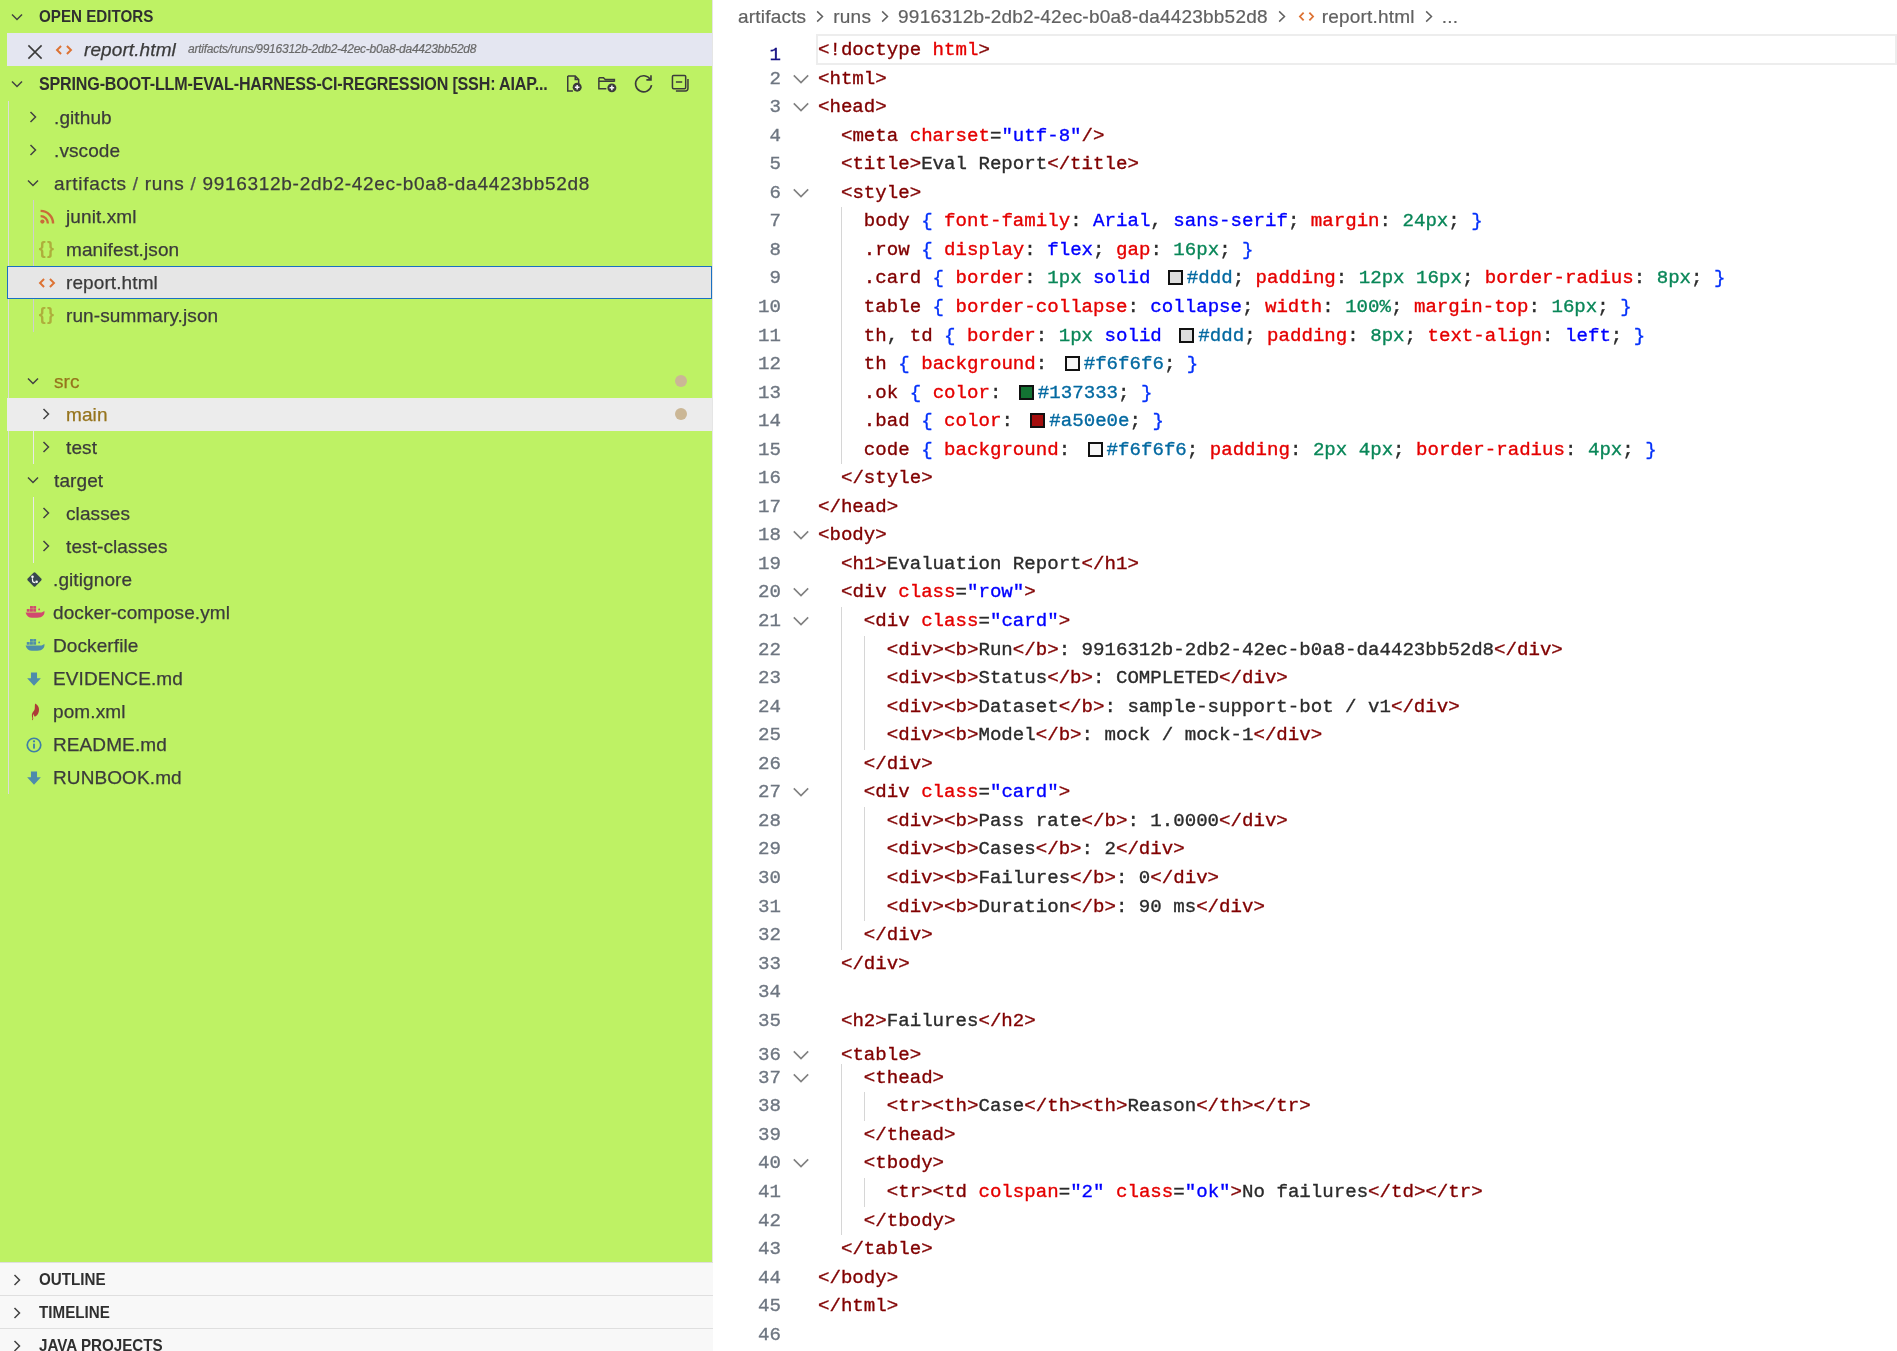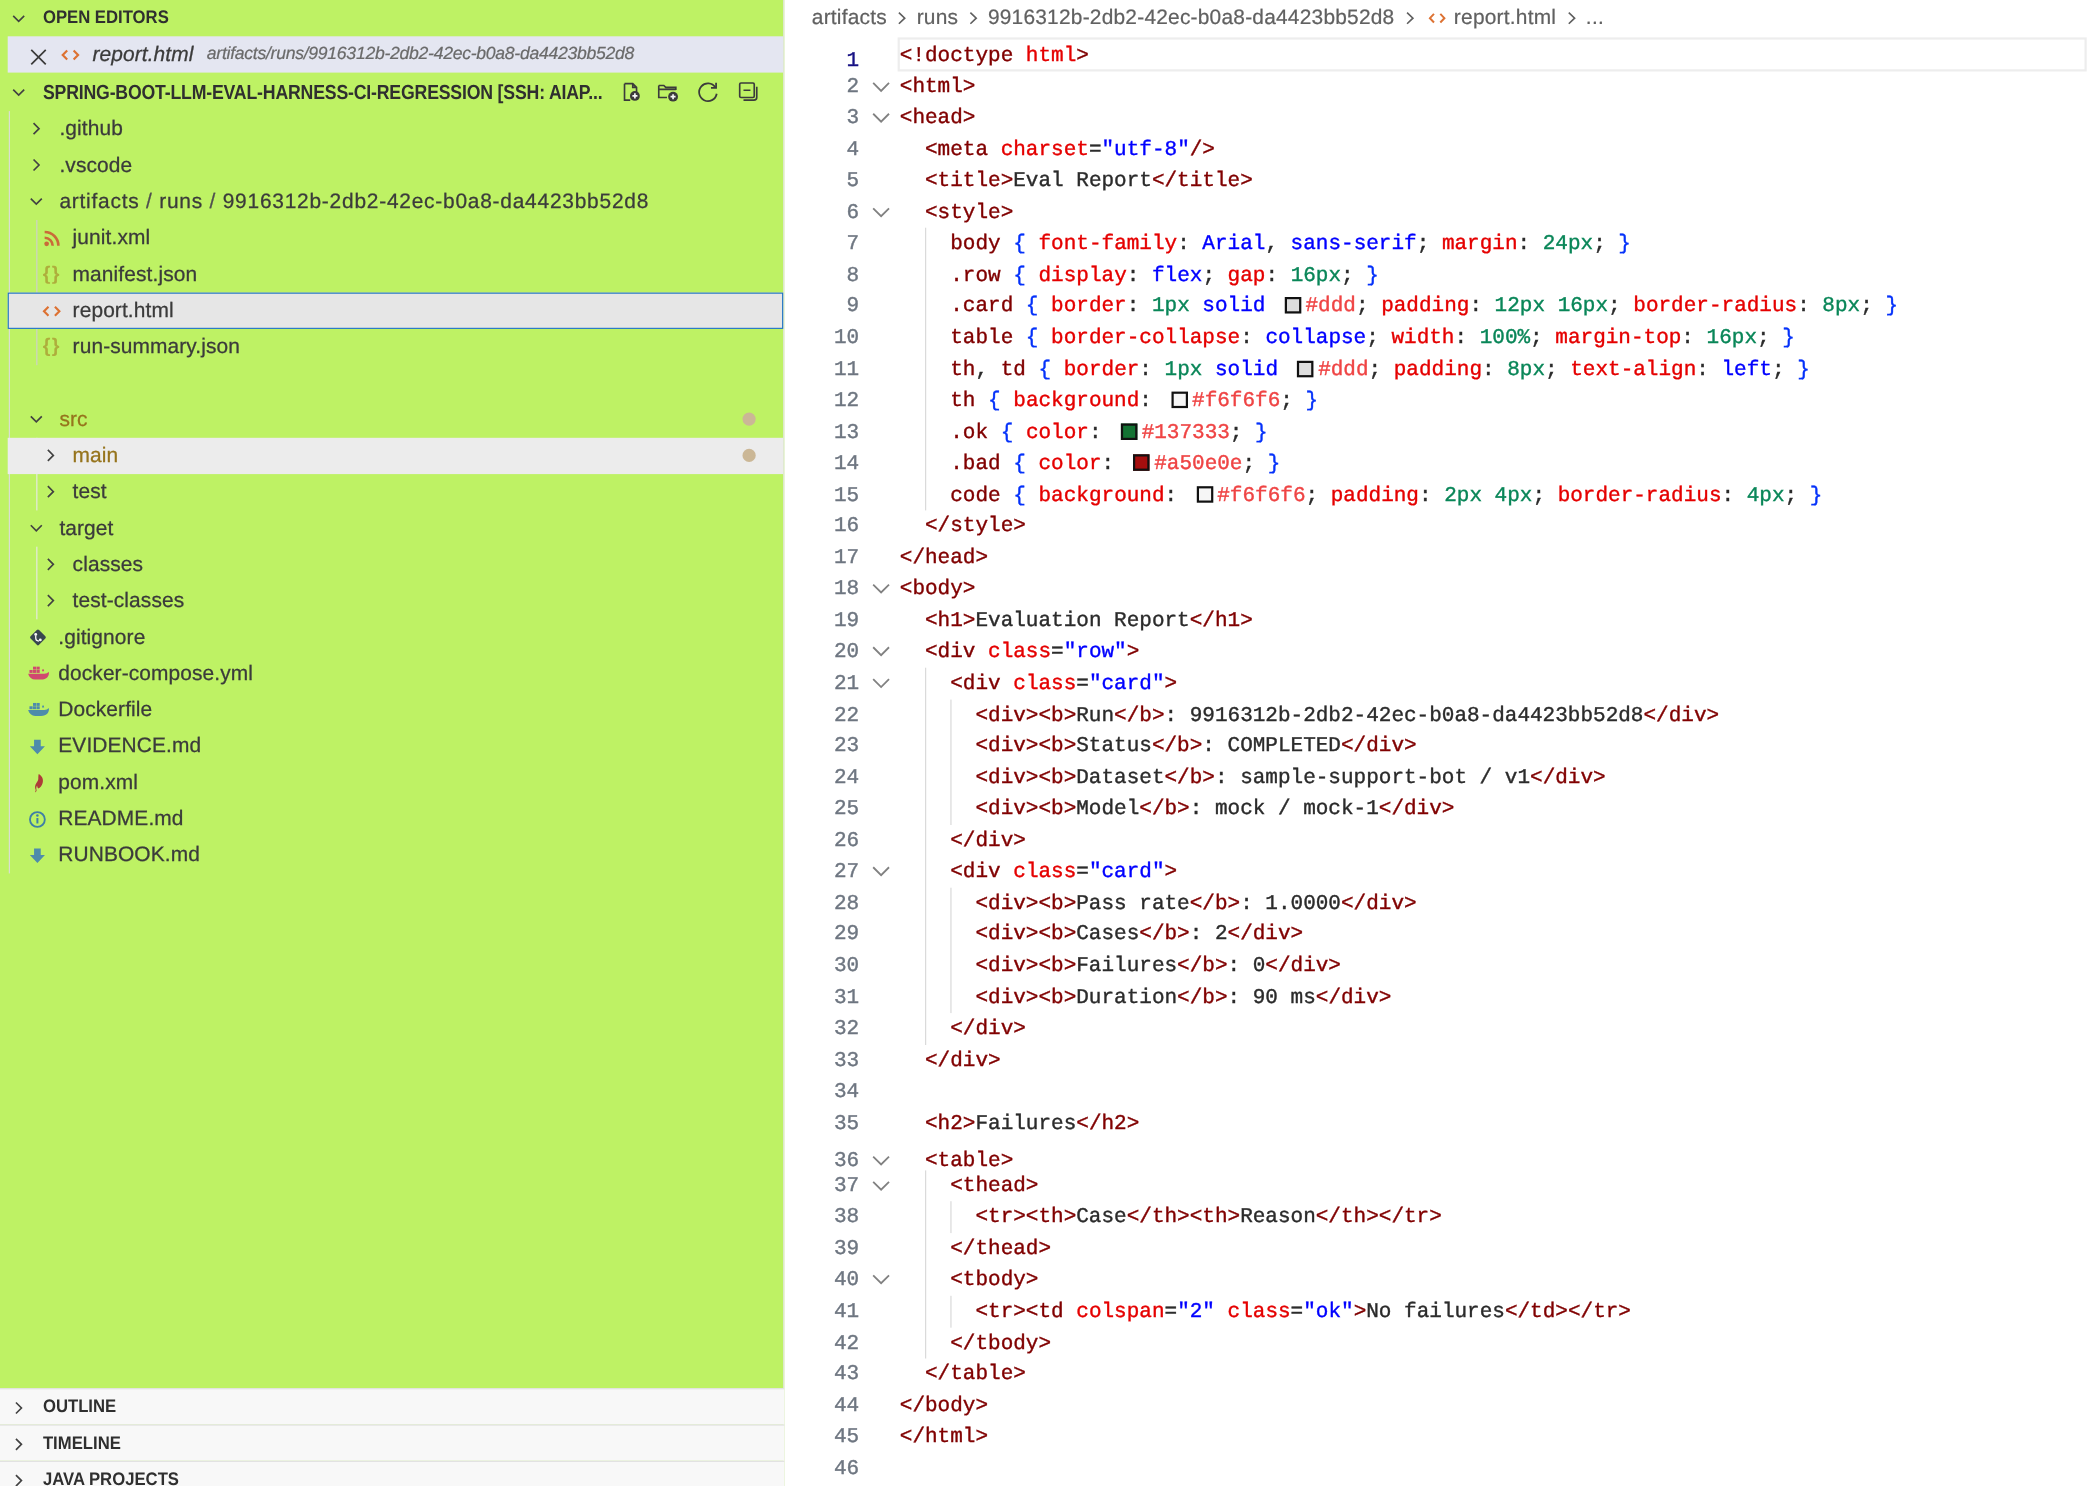--- a/index.html
+++ b/index.html
@@ -20,34 +20,34 @@
 .selbg { position:absolute; left:7px; top:0; width:705px; height:33px;
   background:#e6e6e6; border:1px solid #1a70c2; }
 .hovbg { position:absolute; left:7px; top:0; width:705px; height:33px; background:#ececec; }
 .dot { position:absolute; left:675px; top:10.5px; width:12px; height:12px;
   border-radius:50%; background:#cbb796; }
 .tg { position:absolute; width:1px; }
 #oerow { position:absolute; left:0; top:33px; width:713px; height:33px; }
 #oerow .bg { position:absolute; left:7px; top:0; width:705px; height:33px; background:#e4e6f1; }
 #oerow .nm { position:absolute; left:84px; line-height:33px; font-size:19px; font-style:italic;
   color:#3b3b3b; letter-spacing:0.1px; -webkit-text-stroke:0.25px;}
-#oerow .pth { position:absolute; left:188px; line-height:33px; font-size:16px; font-style:italic;
+#oerow .pth { position:absolute; left:188px; line-height:33px; font-size:12px; font-style:italic;
   color:#6a6a6a; letter-spacing:-0.25px; white-space:nowrap; -webkit-text-stroke:0.2px;}
 .act { position:absolute; top:5px; }
 #editor { position:absolute; left:714px; top:0; width:1183px; height:1351px; background:#fff; }
 #bc { position:absolute; left:24px; top:0; height:33px; display:flex; align-items:center;
   font-size:19px; color:#616161; letter-spacing:0.2px; white-space:nowrap; -webkit-text-stroke:0.2px; }
 .cl { position:absolute; left:0; width:100%; height:28.55px; font-family:"Liberation Mono",monospace;
   font-size:19.1px; line-height:28.55px; white-space:pre; -webkit-text-stroke:0.35px; }
 .num { position:absolute; left:0; width:67px; text-align:right; color:#6e7681; }
 .num.act { color:#171184; }
 .fold { position:absolute; left:75px; width:24px; top:2px; }
 .ct { position:absolute; left:104px; }
 .ct .m { color:#800000 } .ct .r { color:#e50000 } .ct .b { color:#0000ff }
-.ct .n { color:#ef4444 } .ct .g { color:#098658 } .ct .p { color:#2b2b2b }
+.ct .n { color:#0369a1 } .ct .g { color:#098658 } .ct .p { color:#2b2b2b }
 .ct .c { color:#0431fa }
 .sw { display:inline-block; width:15px; height:15px; border:2px solid #111;
   margin:0 4px 0 6px; vertical-align:-2px; }
 .ig { position:absolute; width:1px; }
 #curline { position:absolute; left:102px; right:0; top:33.5px; height:31.5px;
   border:2.5px solid #ededed; }
 .bsec { position:absolute; left:0; width:713px; height:33px; border-top:1px solid #dfdfdf;
   background:#f8f8f8; }
 .bsec .lbl { position:absolute; left:39px; line-height:32px; font-size:16.5px; font-weight:bold;
   color:#2f2f2f; white-space:nowrap; transform:scaleX(0.92); transform-origin:0 50%; }

